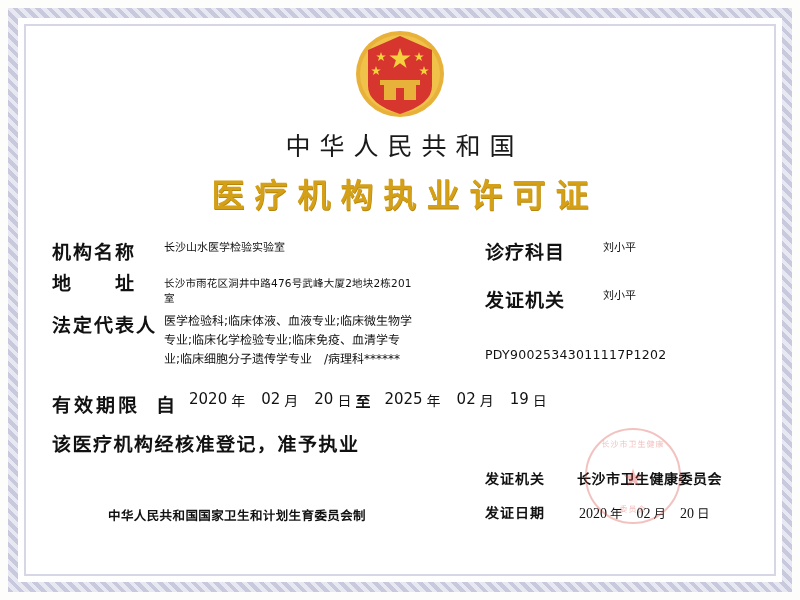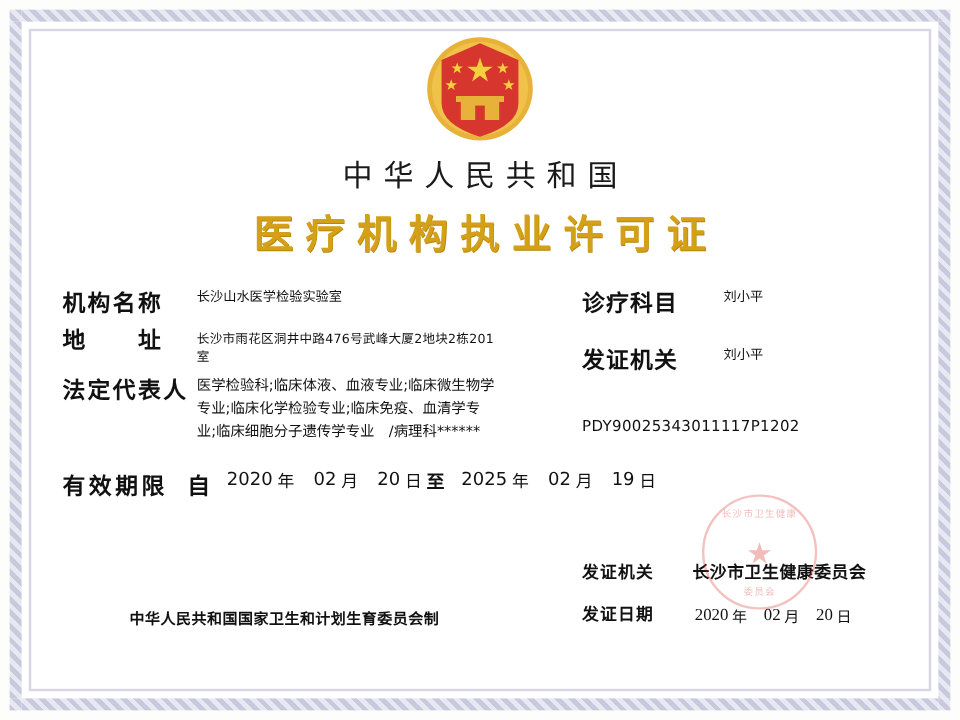--- a/index.html
+++ b/index.html
@@ -273,21 +273,21 @@
   .frow .dunit {
     font-size: 12.5px;
     margin-left: 3px;
     color: #111;
   }
 
   
   .seal {
     position: absolute;
     left: 555px;
-    bottom: 52px;
+    bottom: 36px;
     width: 92px;
     height: 92px;
     border: 2.5px solid rgba(214, 54, 46, 0.55);
     border-radius: 50%;
     opacity: 0.55;
     pointer-events: none;
   }
   .seal .seal-star {
     position: absolute;
     left: 50%;
@@ -393,20 +393,21 @@
       <span class="unit">日</span>
       <span class="zhi">至</span>
       <span class="num">2025</span>
       <span class="unit">年</span>
       <span class="num">02</span>
       <span class="unit">月</span>
       <span class="num">19</span>
       <span class="unit">日</span>
     </div>
 
+    <div class="statement">该医疗机构经核准登记，准予执业</div>
 
     <div class="footer">
       <div class="footer-left">中华人民共和国国家卫生和计划生育委员会制</div>
 
       <div class="footer-right">
         <div class="frow">
           <span class="fl">发证机关</span>
           <span class="fv">长沙市卫生健康委员会</span>
         </div>
         <div class="frow">

